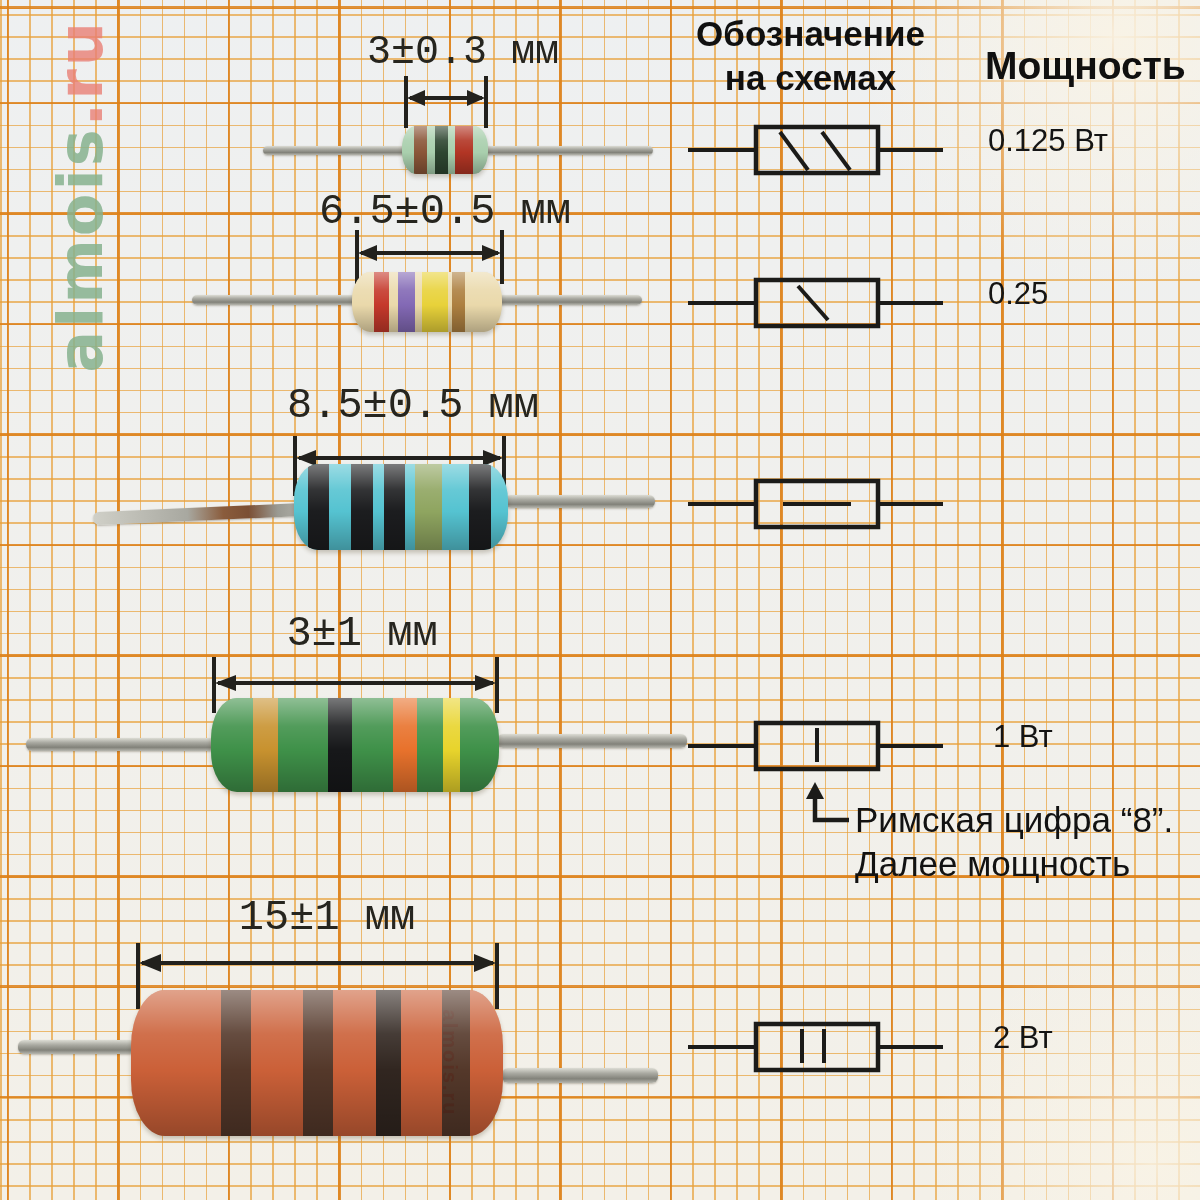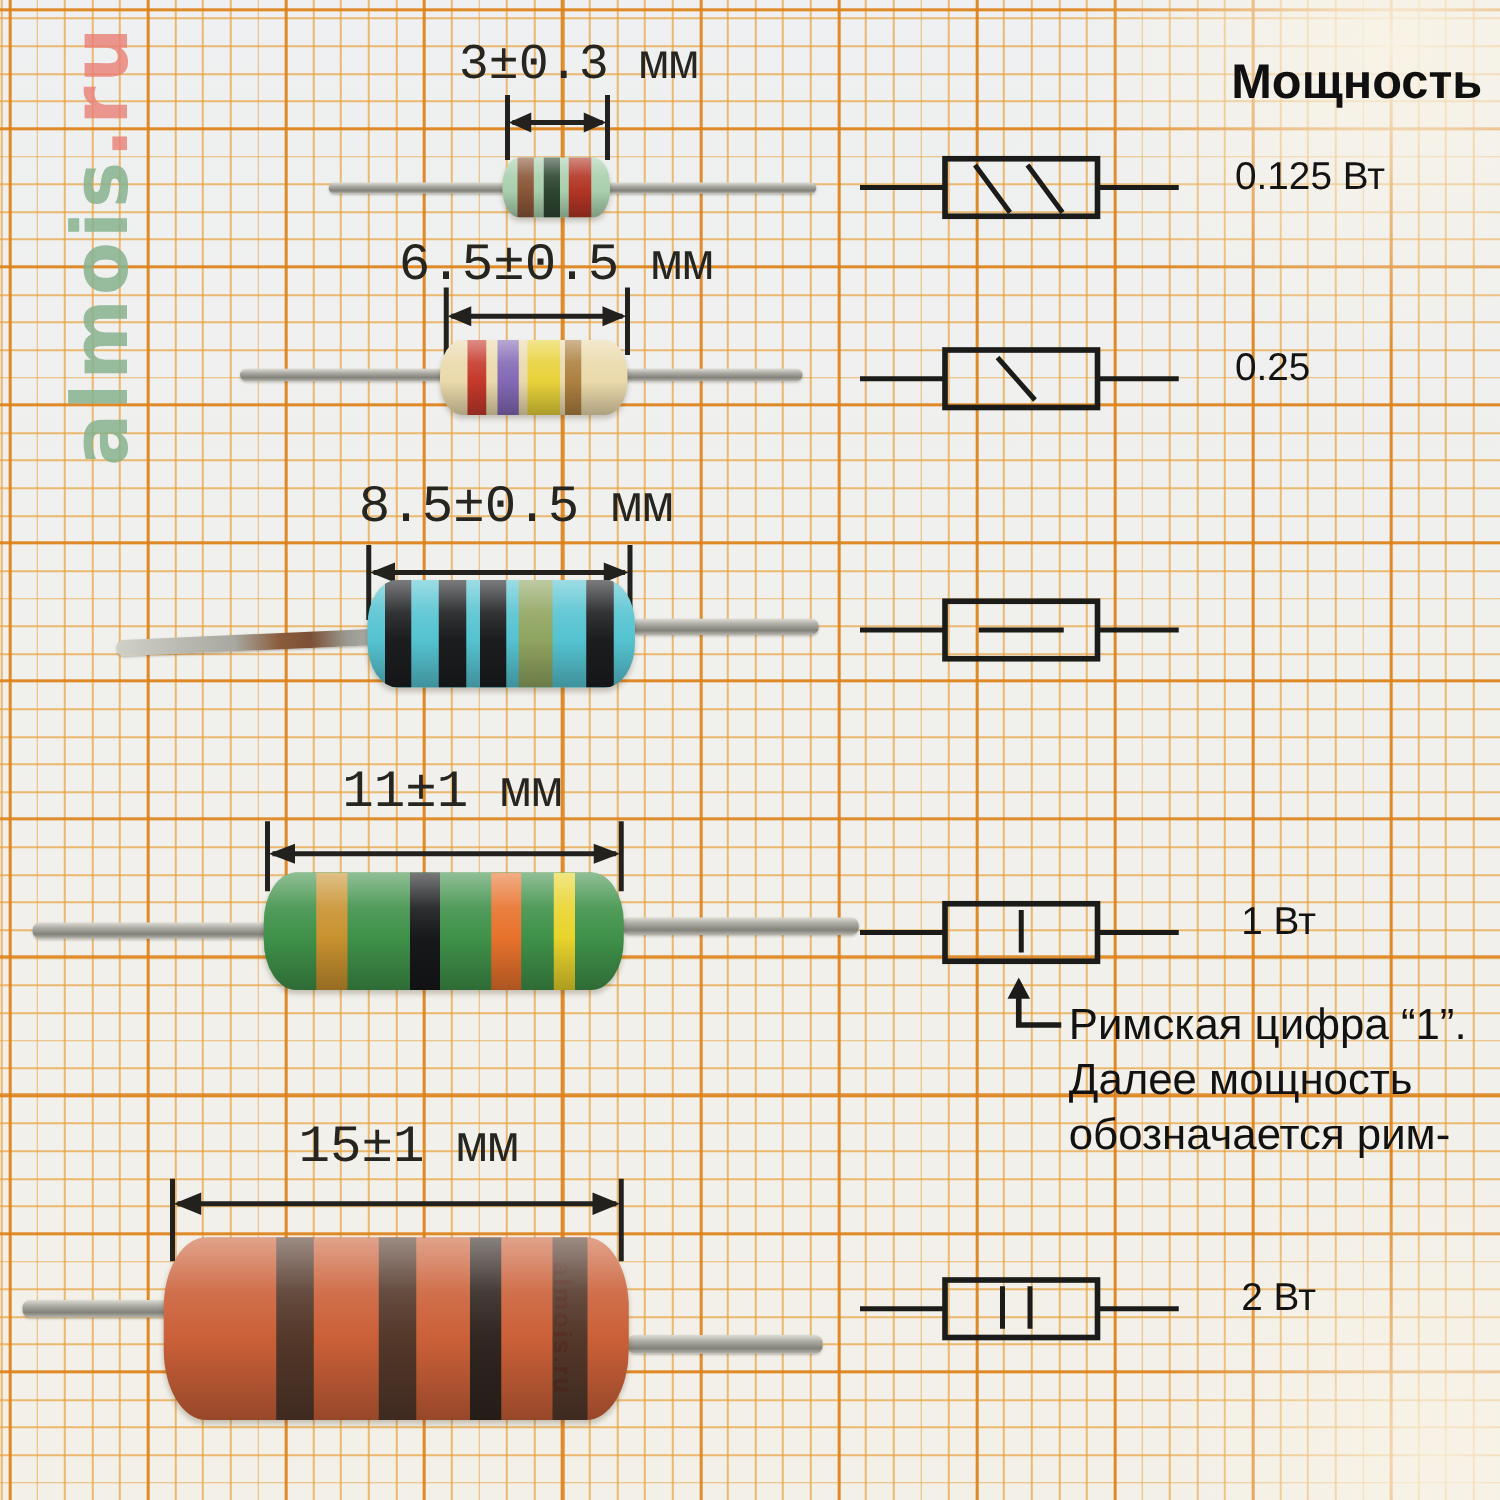--- a/index.html
+++ b/index.html
@@ -62,20 +62,24 @@
     white-space:nowrap;font-weight:bold;font-size:20px;letter-spacing:2px;color:rgba(88,38,26,0.55);
   }
 </style>
 </head>
 <body>
 
 <div class="canvas">
 
   <div class="watermark"><span class="wm-green">almois</span><span class="wm-red">.ru</span></div>
 
+  <div class="hdr hdr-symbols">
+    <div>Обозначение</div>
+    <div>на схемах</div>
+  </div>
   <div class="hdr hdr-power">Мощность</div>
 
   <div class="dim-label" style="left:263px;top:30px;font-size:40px;">3±0.3 мм</div>
   <svg class="dim-arrow" style="left:402px;top:74px;" width="92" height="56" viewBox="0 0 92 56">
     <line x1="4" y1="2" x2="4" y2="54"></line>
     <line x1="84" y1="2" x2="84" y2="54"></line>
     <line x1="8" y1="24" x2="80" y2="24"></line>
     <polygon points="5,24 23,16 23,32"></polygon>
     <polygon points="83,24 65,16 65,32"></polygon>
   </svg>
@@ -137,21 +141,21 @@
     <div class="band" style="left: 175px; width: 22px; background: rgb(28, 29, 31);"></div>
     <div class="gloss"></div>
   </div>
   <svg class="symbol" style="left:688px;top:474px;" width="255" height="60" viewBox="0 0 255 60">
     <line x1="0" y1="30" x2="68" y2="30"></line>
     <rect x="68" y="7" width="122" height="46"></rect>
     <line x1="190" y1="30" x2="255" y2="30"></line>
     <line x1="95" y1="30" x2="163" y2="30"></line>
   </svg>
 
-  <div class="dim-label" style="left:162px;top:610px;">11±1 мм</div>
+  <div class="dim-label" style="left:162px;top:610px;">3±1 мм</div>
   <svg class="dim-arrow" style="left:209px;top:655px;" width="294" height="60" viewBox="0 0 294 60">
     <line x1="5" y1="2" x2="5" y2="58"></line>
     <line x1="288" y1="2" x2="288" y2="58"></line>
     <line x1="9" y1="28" x2="284" y2="28"></line>
     <polygon points="6,28 27,20 27,36"></polygon>
     <polygon points="287,28 266,20 266,36"></polygon>
   </svg>
   <div class="lead" style="left:26px;top:738px;width:190px;height:13px;"></div>
   <div class="lead" style="left:497px;top:734px;width:190px;height:14px;"></div>
   <div class="rbody" style="left: 211px; top: 698px; width: 288px; height: 94px; border-radius: 26px / 40px; background-color: rgb(63, 145, 73);">
@@ -167,23 +171,22 @@
     <line x1="190" y1="30" x2="255" y2="30"></line>
     <line x1="129" y1="12" x2="129" y2="46"></line>
   </svg>
   <div class="power-label" style="left:993px;top:719px;">1 Вт</div>
 
   <svg class="note-arrow" style="left:797px;top:780px;" width="56" height="48" viewBox="0 0 56 48">
     <polyline points="18,14 18,40 52,40"></polyline>
     <polygon points="18,2 9,19 27,19"></polygon>
   </svg>
   <div class="note">
-    <div>Римская цифра “1”.</div>
+    <div>Римская цифра “8”.</div>
     <div>Далее мощность</div>
-    <div>обозначается рим-</div>
   </div>
 
   <div class="dim-label" style="left:127px;top:894px;">15±1 мм</div>
   <svg class="dim-arrow" style="left:133px;top:941px;" width="370" height="70" viewBox="0 0 370 70">
     <line x1="5" y1="2" x2="5" y2="68"></line>
     <line x1="364" y1="2" x2="364" y2="68"></line>
     <line x1="9" y1="22" x2="360" y2="22"></line>
     <polygon points="6,22 28,13 28,31"></polygon>
     <polygon points="363,22 341,13 341,31"></polygon>
   </svg>

